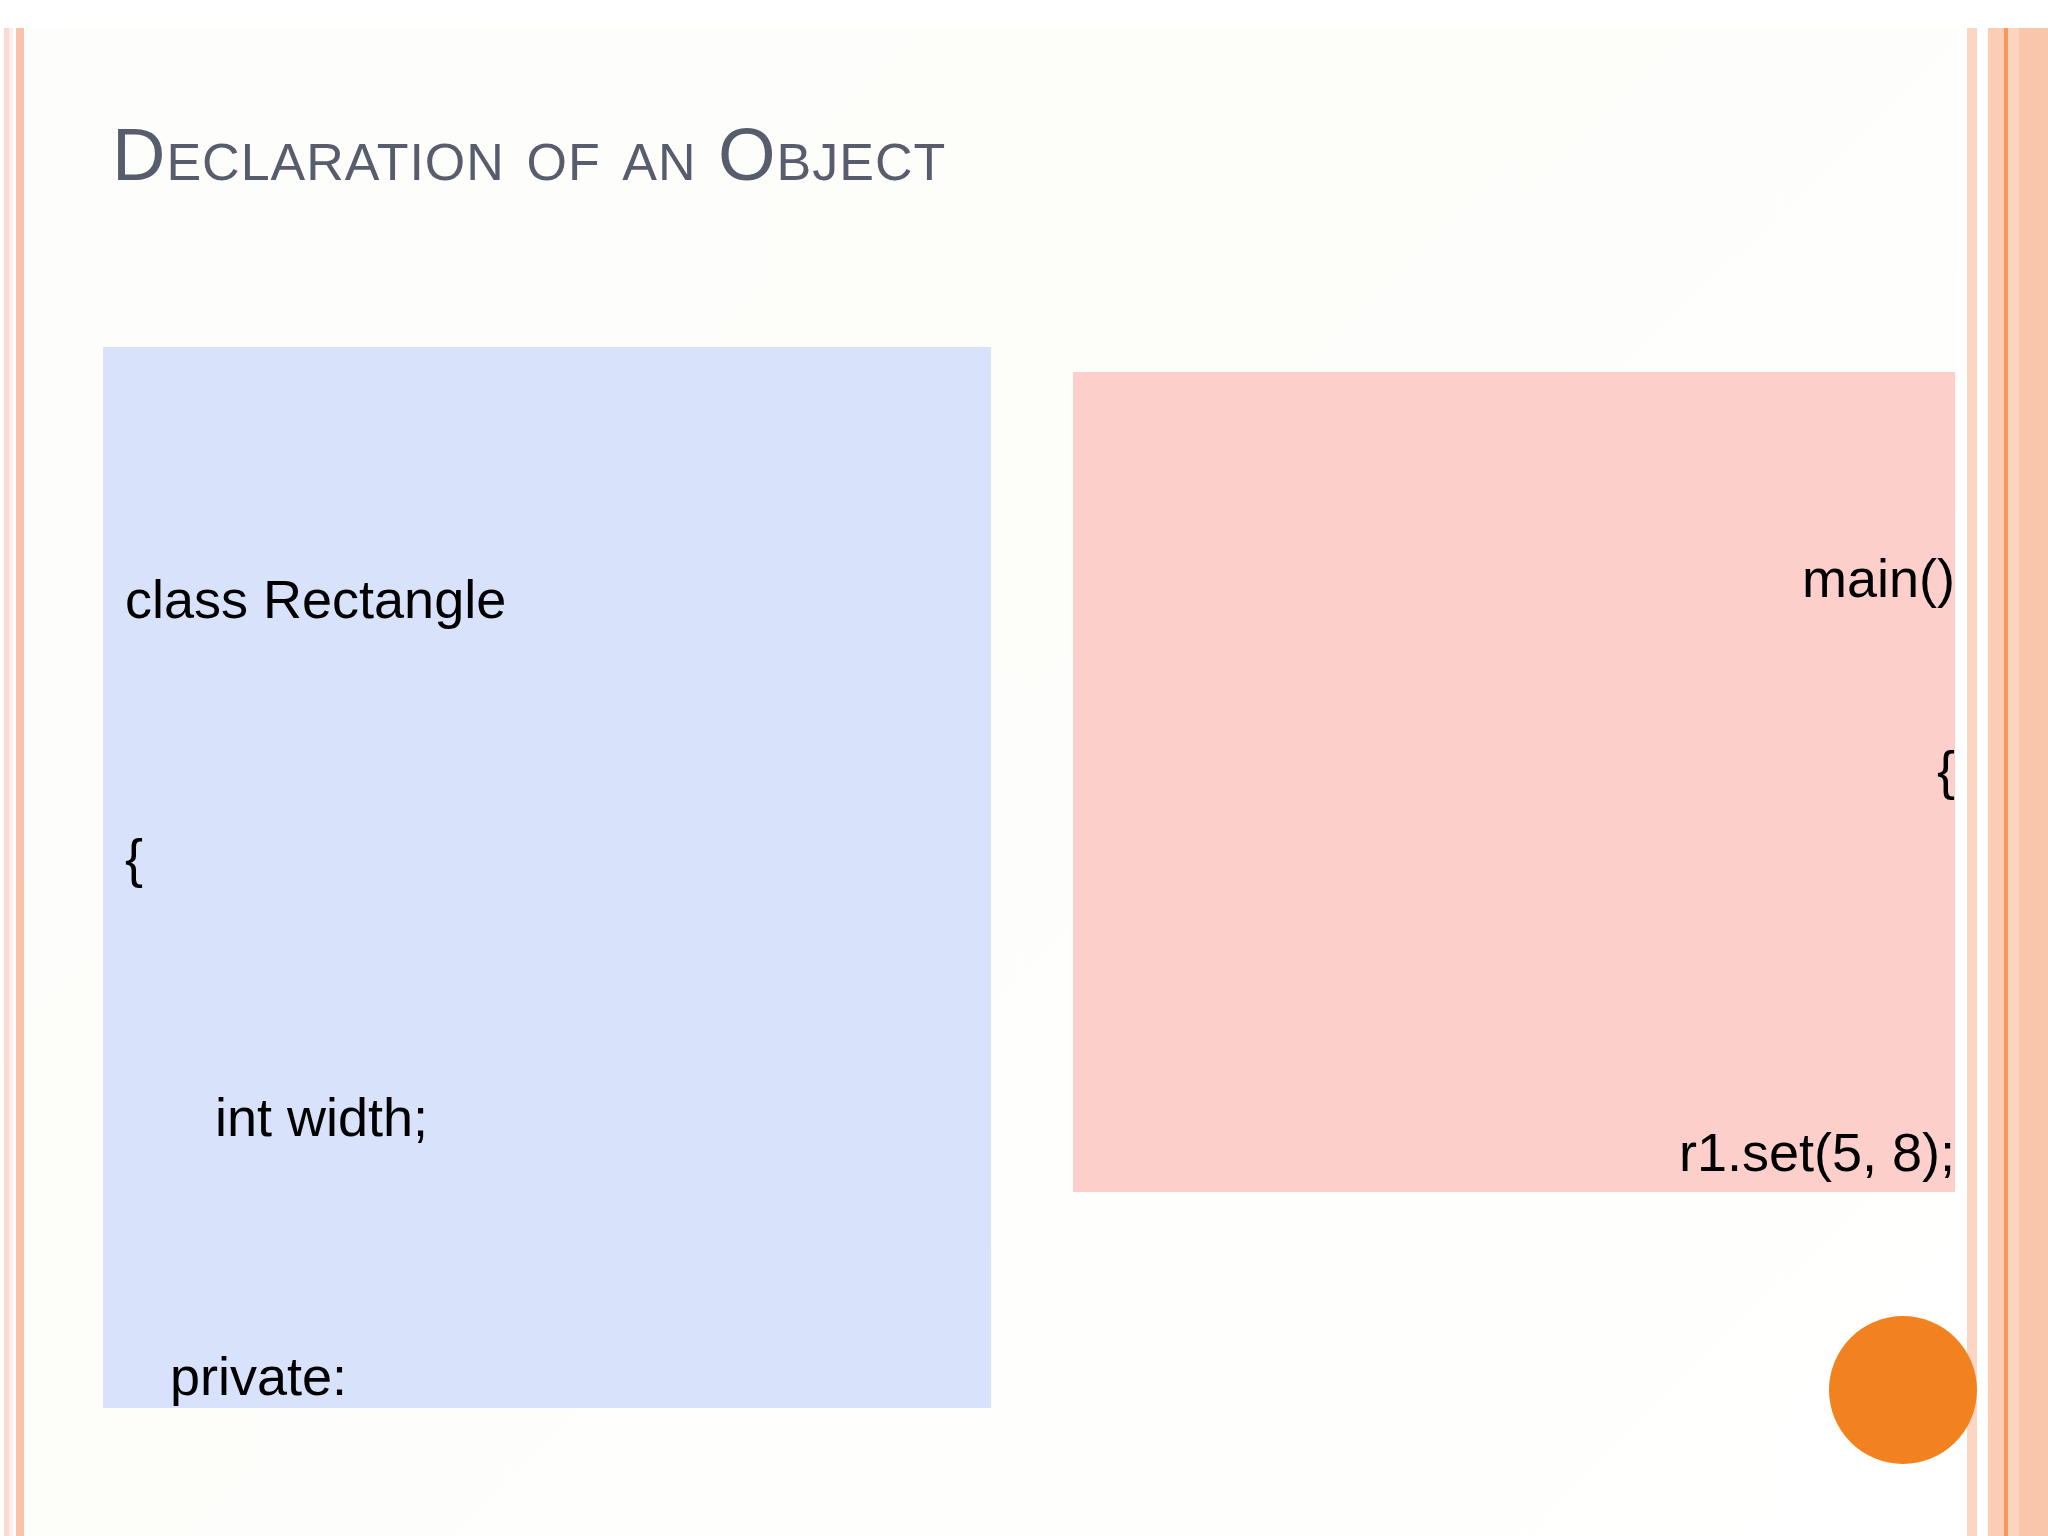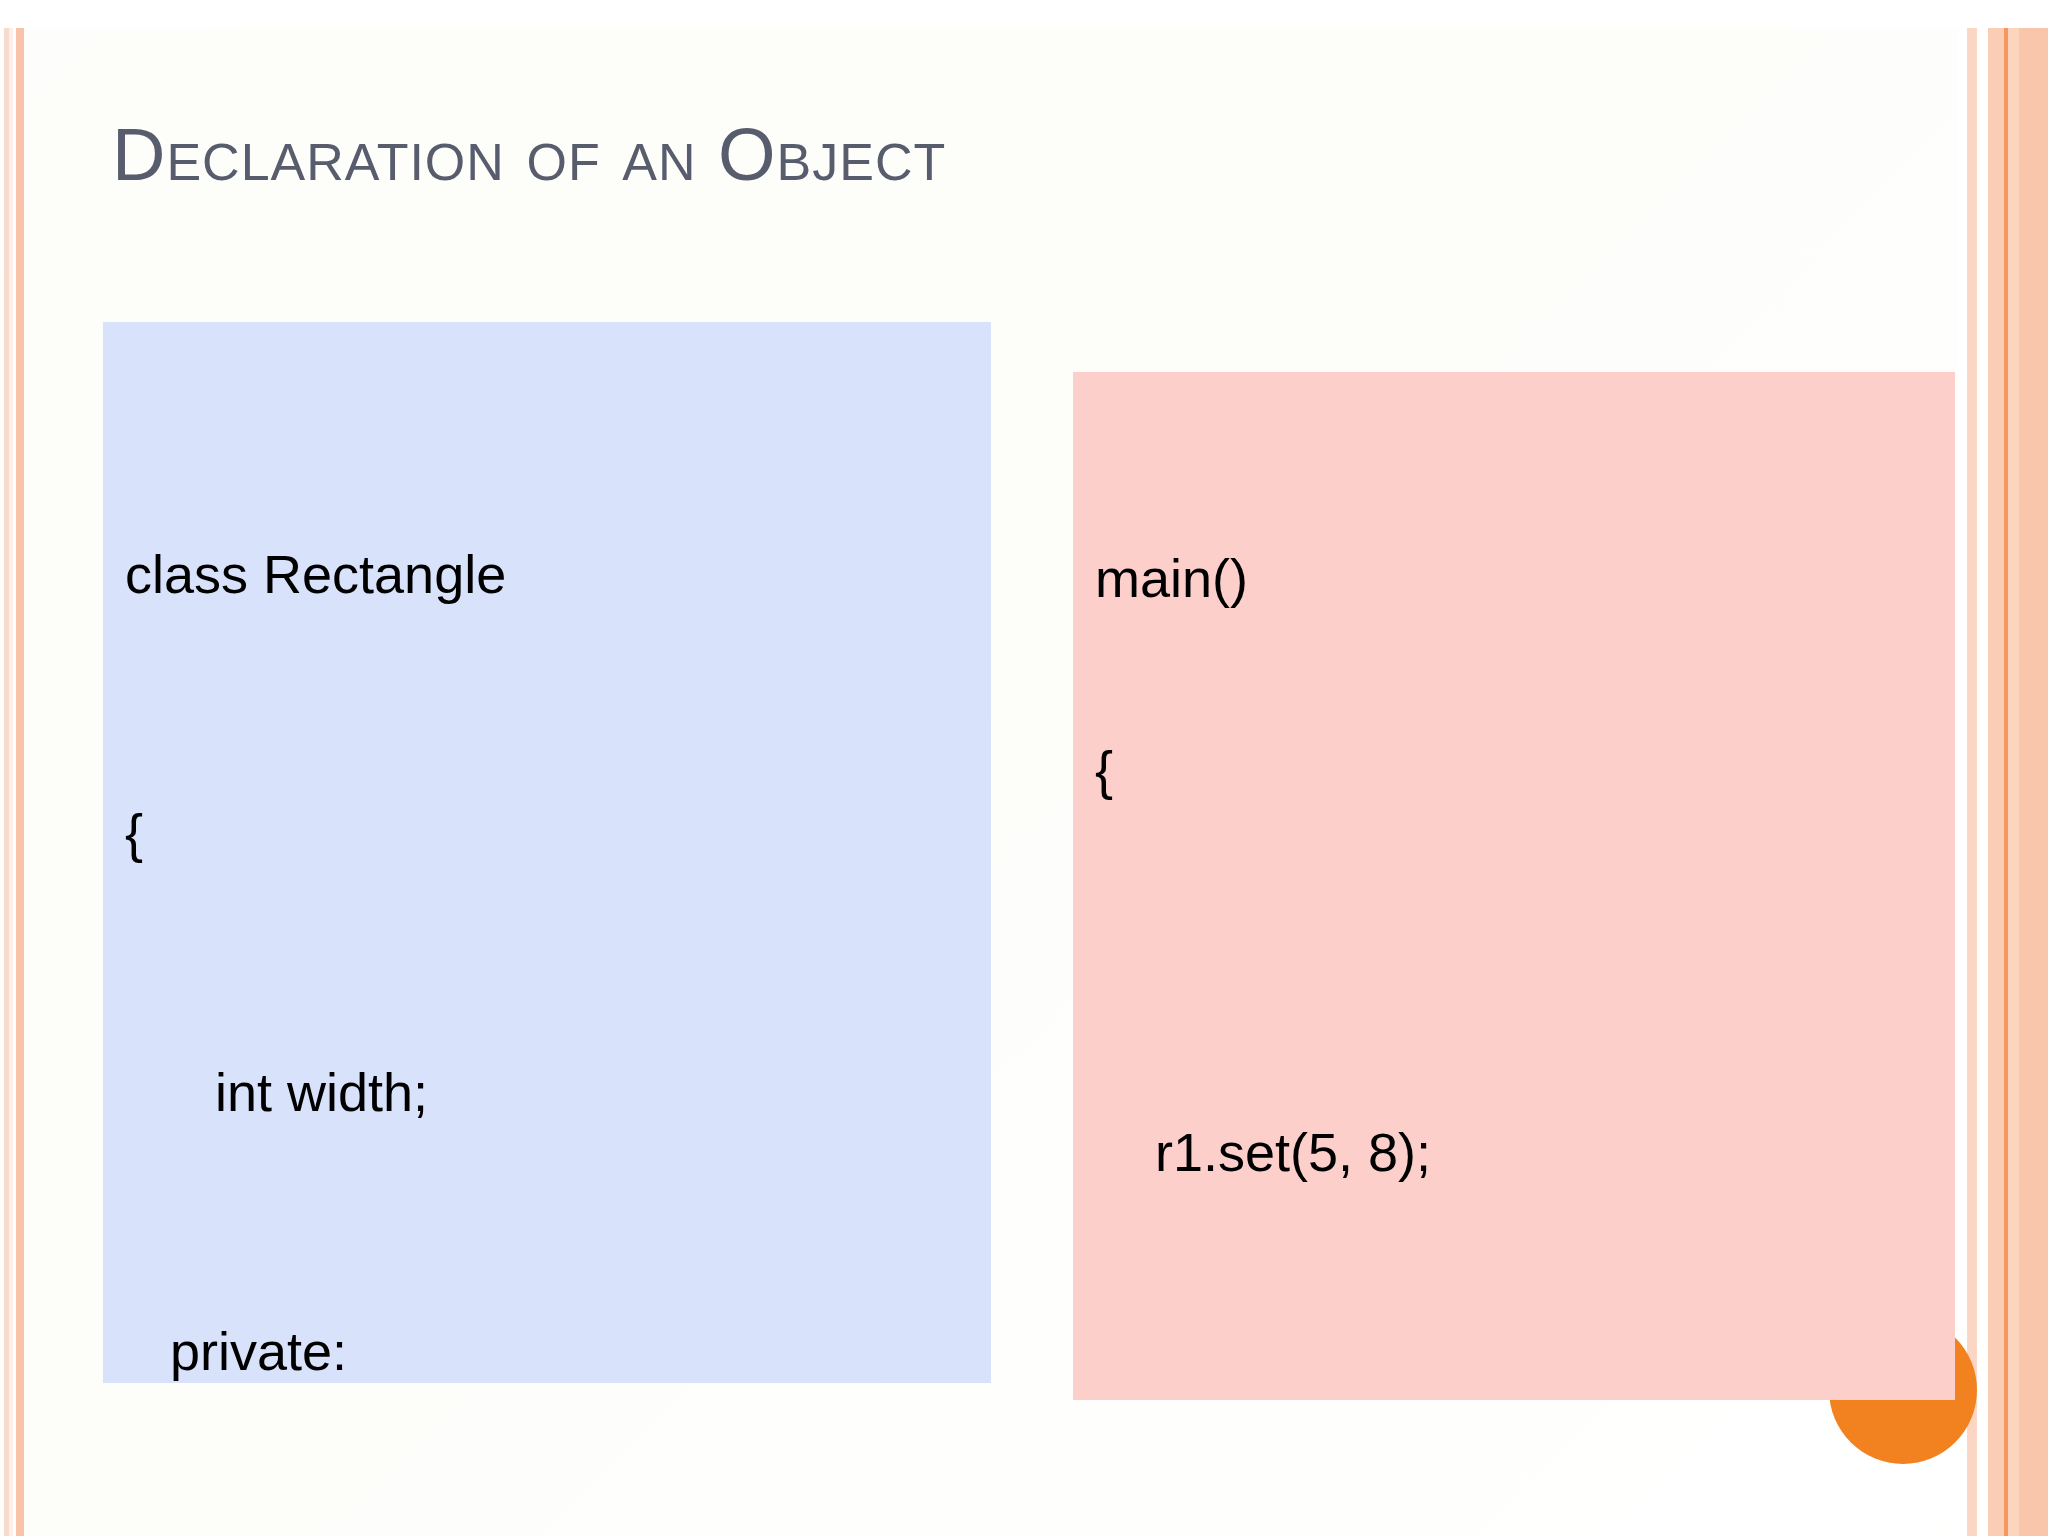--- a/index.html
+++ b/index.html
@@ -76,35 +76,36 @@
   .code-box {
     position: absolute;
     box-sizing: border-box;
     color: #000000;
     font-family: "Liberation Sans", sans-serif;
     font-size: 54px;
     white-space: pre;
   }
   .box-class {
     left: 103px;
-    top: 294px;
+    top: 319px;
     width: 888px;
     height: 1061px;
     background: #d8e2fb;
     padding: 36px 0 0 22px;
     line-height: 1.60;
   }
   .box-main {
     left: 1073px;
     top: 344px;
     width: 882px;
-    height: 1028px;
+    height: 820px;
     background: #fccfcb;
     padding: 48px 0 0 22px;
     line-height: 1.18;
+    text-align: right;
   }
   .code-line { display: block; min-height: 1px; }
   .blank { visibility: hidden; }
 
   
   .orange-circle {
     position: absolute;
     left: 1829px;
     top: 1288px;
     width: 148px;

